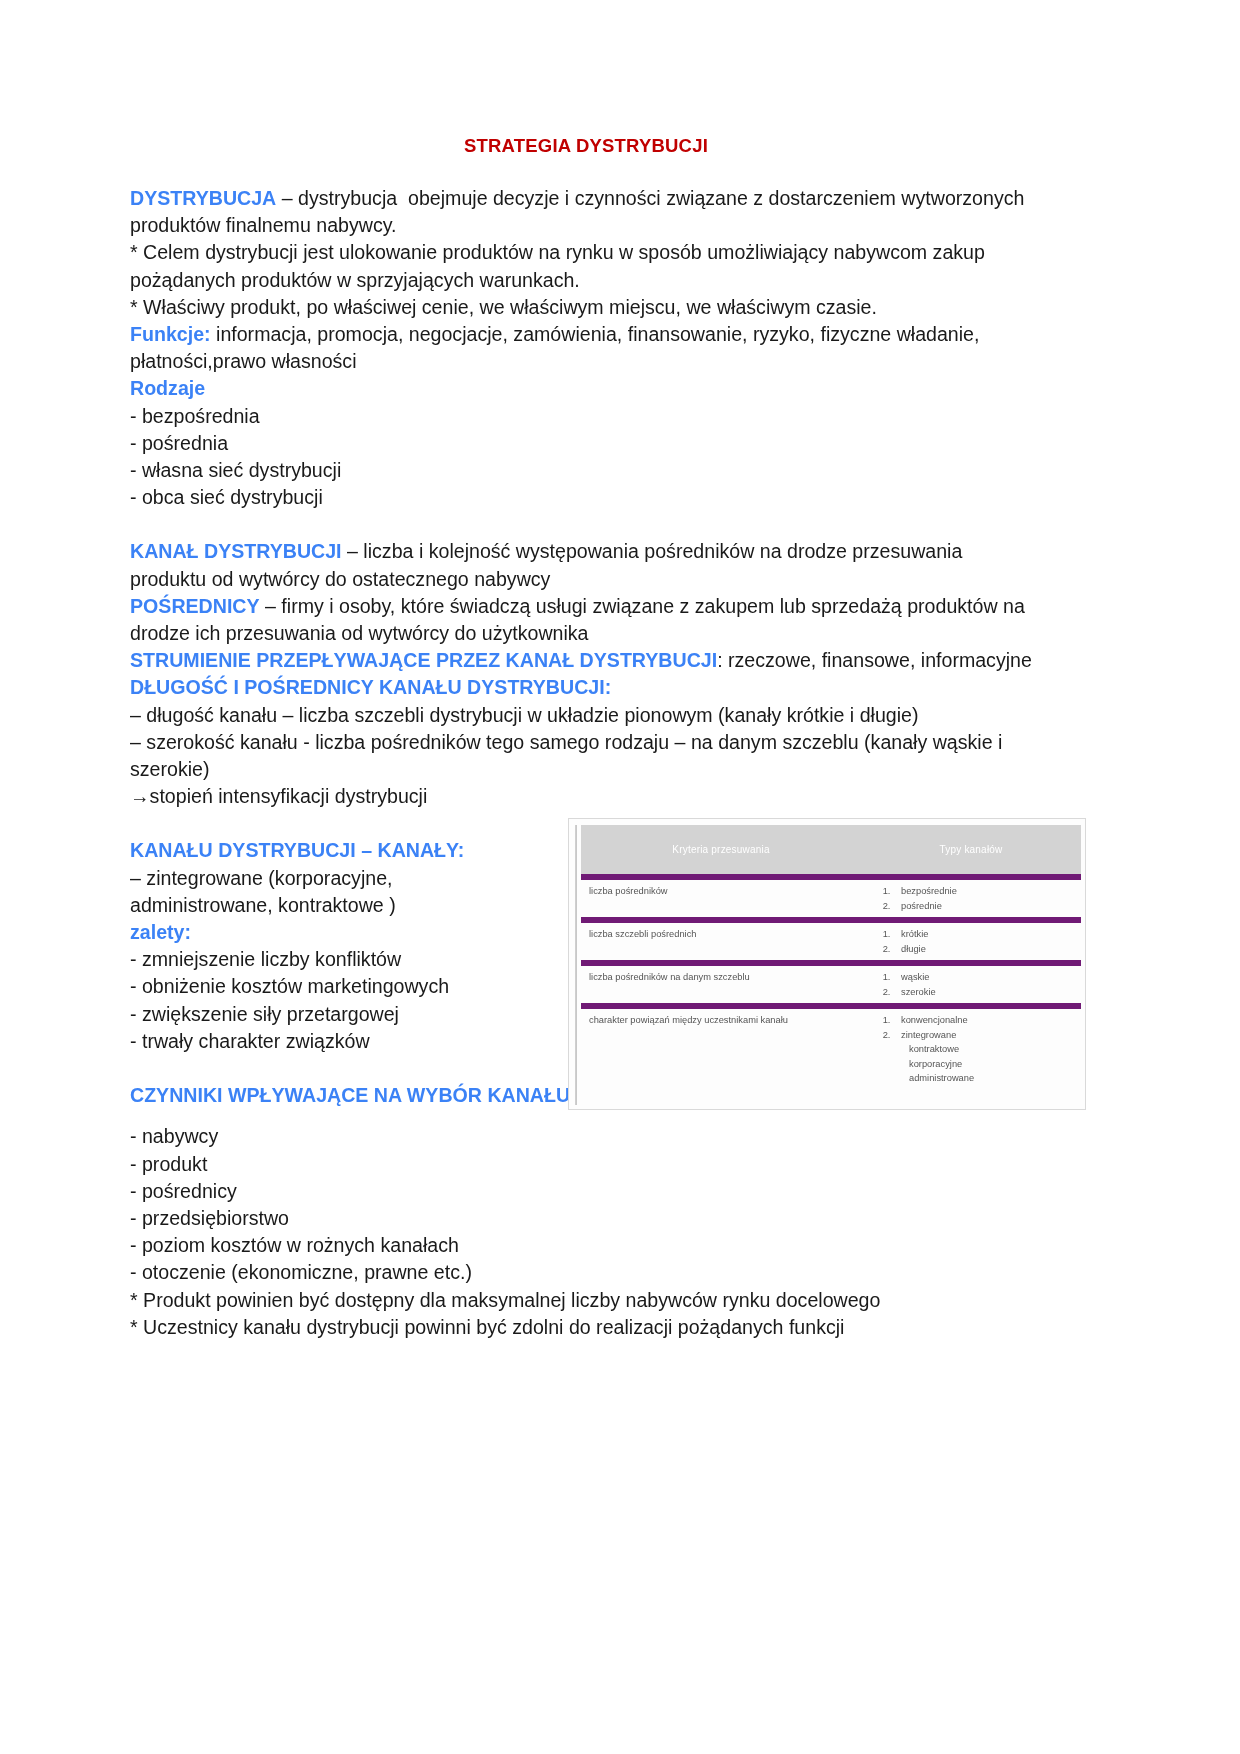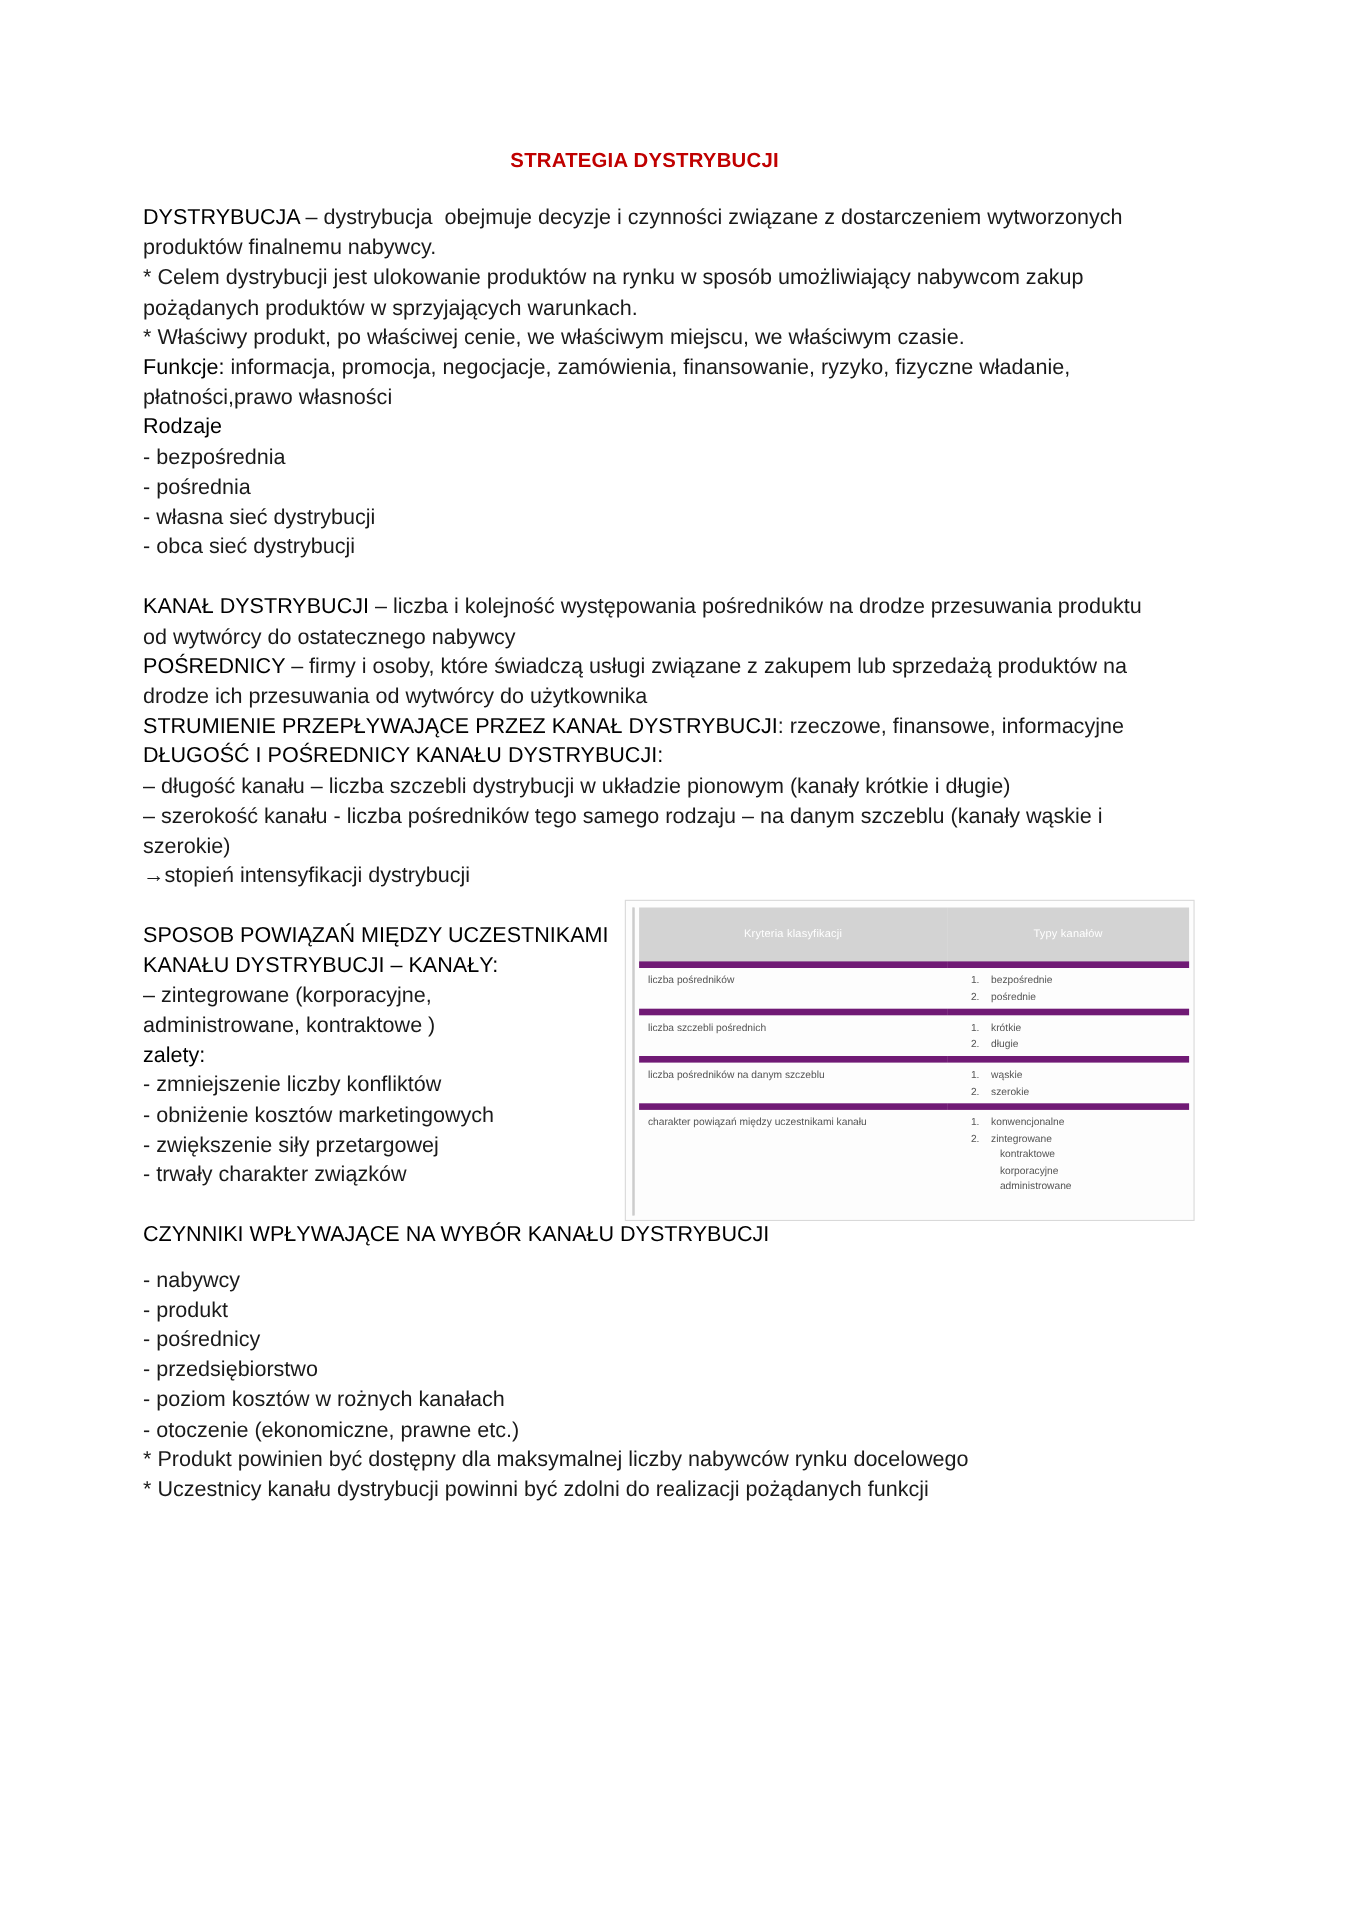--- a/index.html
+++ b/index.html
@@ -35,22 +35,22 @@
     margin: 0 0 28px 0;
   }
   .para {
     font-size: 19.6px;
     line-height: 27.2px;
     margin: 0;
     color: #1a1a1a;
     white-space: pre-wrap;
   }
   .para b, .lead {
-    font-weight: normal;
-    color: #000000;
+    font-weight: bold;
+    color: #3b82f6;
   }
   .block {
     margin: 0;
   }
   .spacer-lg { height: 27px; }
   .spacer-sm { height: 14px; }
 
   
   .figure {
     position: absolute;
@@ -148,21 +148,20 @@
     <p class="para block"><b>STRUMIENIE PRZEPŁYWAJĄCE PRZEZ KANAŁ DYSTRYBUCJI</b><span>: rzeczowe, finansowe, informacyjne</span></p>
 
     <p class="para block"><b>DŁUGOŚĆ I POŚREDNICY KANAŁU DYSTRYBUCJI:</b></p>
     <p class="para block">– długość kanału – liczba szczebli dystrybucji w układzie pionowym (kanały krótkie i długie)</p>
     <p class="para block">– szerokość kanału - liczba pośredników tego samego rodzaju – na danym szczeblu (kanały wąskie i szerokie)</p>
     <p class="para block arrow-glyph">→stopień intensyfikacji dystrybucji</p>
 
     <div class="spacer-lg"></div>
 
     <div style="width:430px;">
-      <p class="para block"><b>SPOSOB POWIĄZAŃ MIĘDZY UCZESTNIKAMI</b></p>
       <p class="para block"><b>KANAŁU DYSTRYBUCJI – KANAŁY:</b></p>
       <p class="para block">– zintegrowane (korporacyjne,</p>
       <p class="para block">administrowane, kontraktowe )</p>
       <p class="para block"><b>zalety:</b></p>
       <p class="para block">- zmniejszenie liczby konfliktów</p>
       <p class="para block">- obniżenie kosztów marketingowych</p>
       <p class="para block">- zwiększenie siły przetargowej</p>
       <p class="para block">- trwały charakter związków</p>
     </div>
 
@@ -182,21 +181,21 @@
     <p class="para block">* Uczestnicy kanału dystrybucji powinni być zdolni do realizacji pożądanych funkcji</p>
 
   </div>
 
   <div class="figure">
     <div class="figure-edge-left"></div>
     <div class="figure-inner">
       <table class="kanaly">
         <thead>
           <tr>
-            <th>Kryteria klasyfikacji</th>
+            <th>Kryteria przesuwania</th>
             <th>Typy kanałów</th>
           </tr>
         </thead>
         <tbody>
           <tr>
             <td class="crit">liczba pośredników</td>
             <td class="types">
               <ol>
                 <li>bezpośrednie</li>
                 <li>pośrednie</li>

